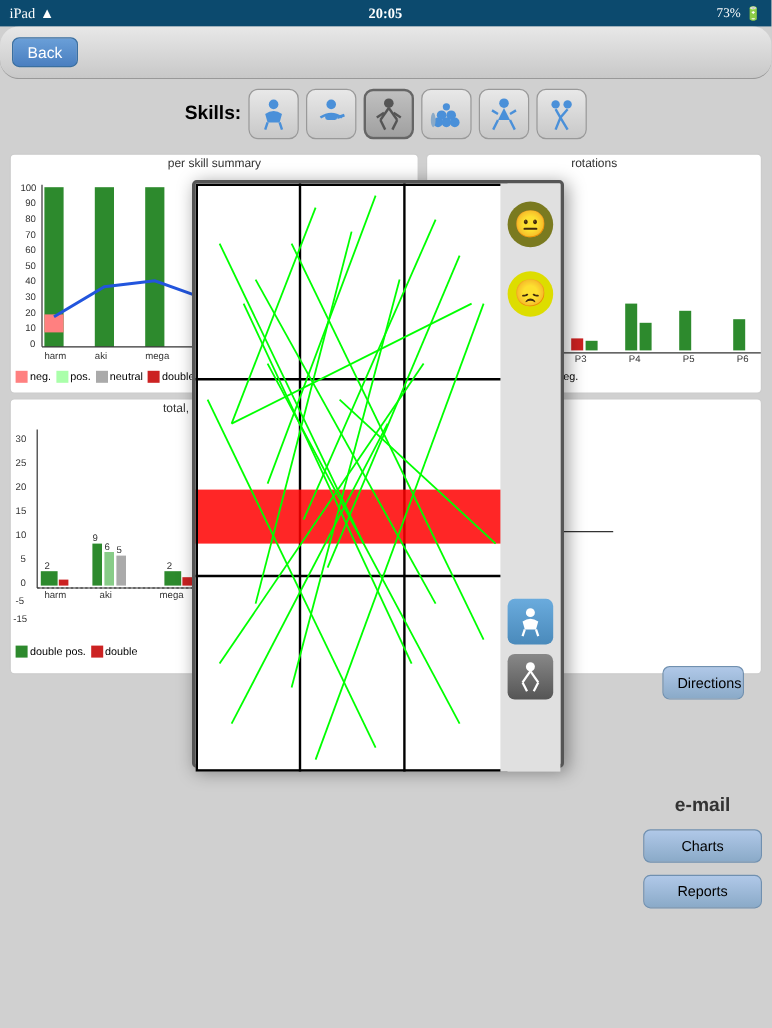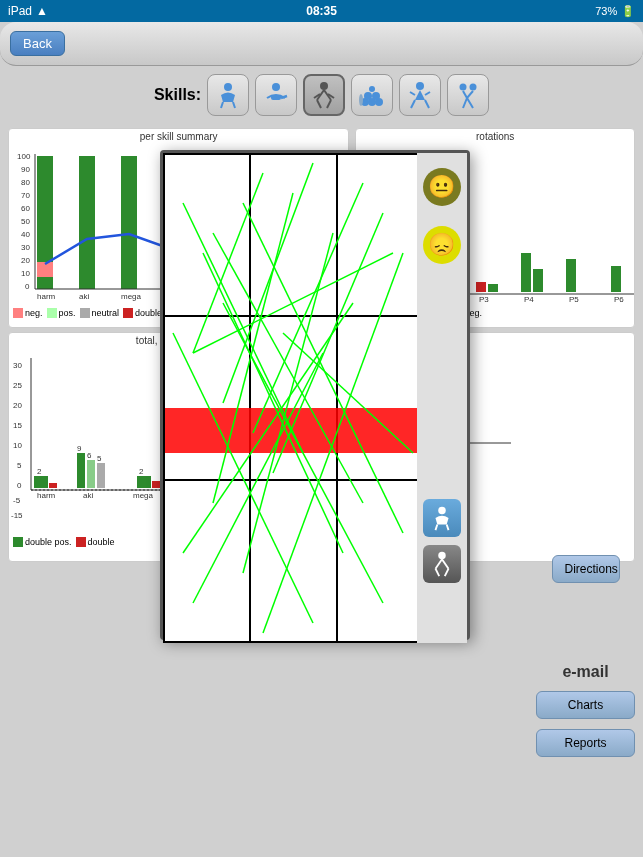--- a/index.html
+++ b/index.html
@@ -10,27 +10,28 @@
       font-family: Arial, Helvetica, sans-serif;
       font-size: 11px;
       overflow: hidden;
       position: relative;
     }
 
     
     .status-bar {
       width: 100%;
       height: 22px;
-      background: #0369a1;
+      background: #0c4a6e;
       display: flex;
       align-items: center;
       justify-content: space-between;
       padding: 0 8px;
       color: white;
       font-size: 12px;
+      font-family: Liberation Serif, serif;
     }
     .status-left { display: flex; align-items: center; gap: 4px; }
     .status-center { font-weight: bold; }
     .status-right { display: flex; align-items: center; gap: 4px; font-size: 11px; }
 
     
     .top-bar {
       width: 100%;
       height: 44px;
       background: linear-gradient(to bottom, #e8e8e8, #c8c8c8);
@@ -201,21 +202,21 @@
     }
   </style>
 </head>
 <body>
 
 <div class="status-bar">
   <div class="status-left">
     <span>iPad</span>
     <span>▲</span>
   </div>
-  <div class="status-center">08:35</div>
+  <div class="status-center">20:05</div>
   <div class="status-right">
     <span>73%</span>
     <span>🔋</span>
   </div>
 </div>
 
 <div class="top-bar">
   <button class="back-btn">Back</button>
 </div>
 

